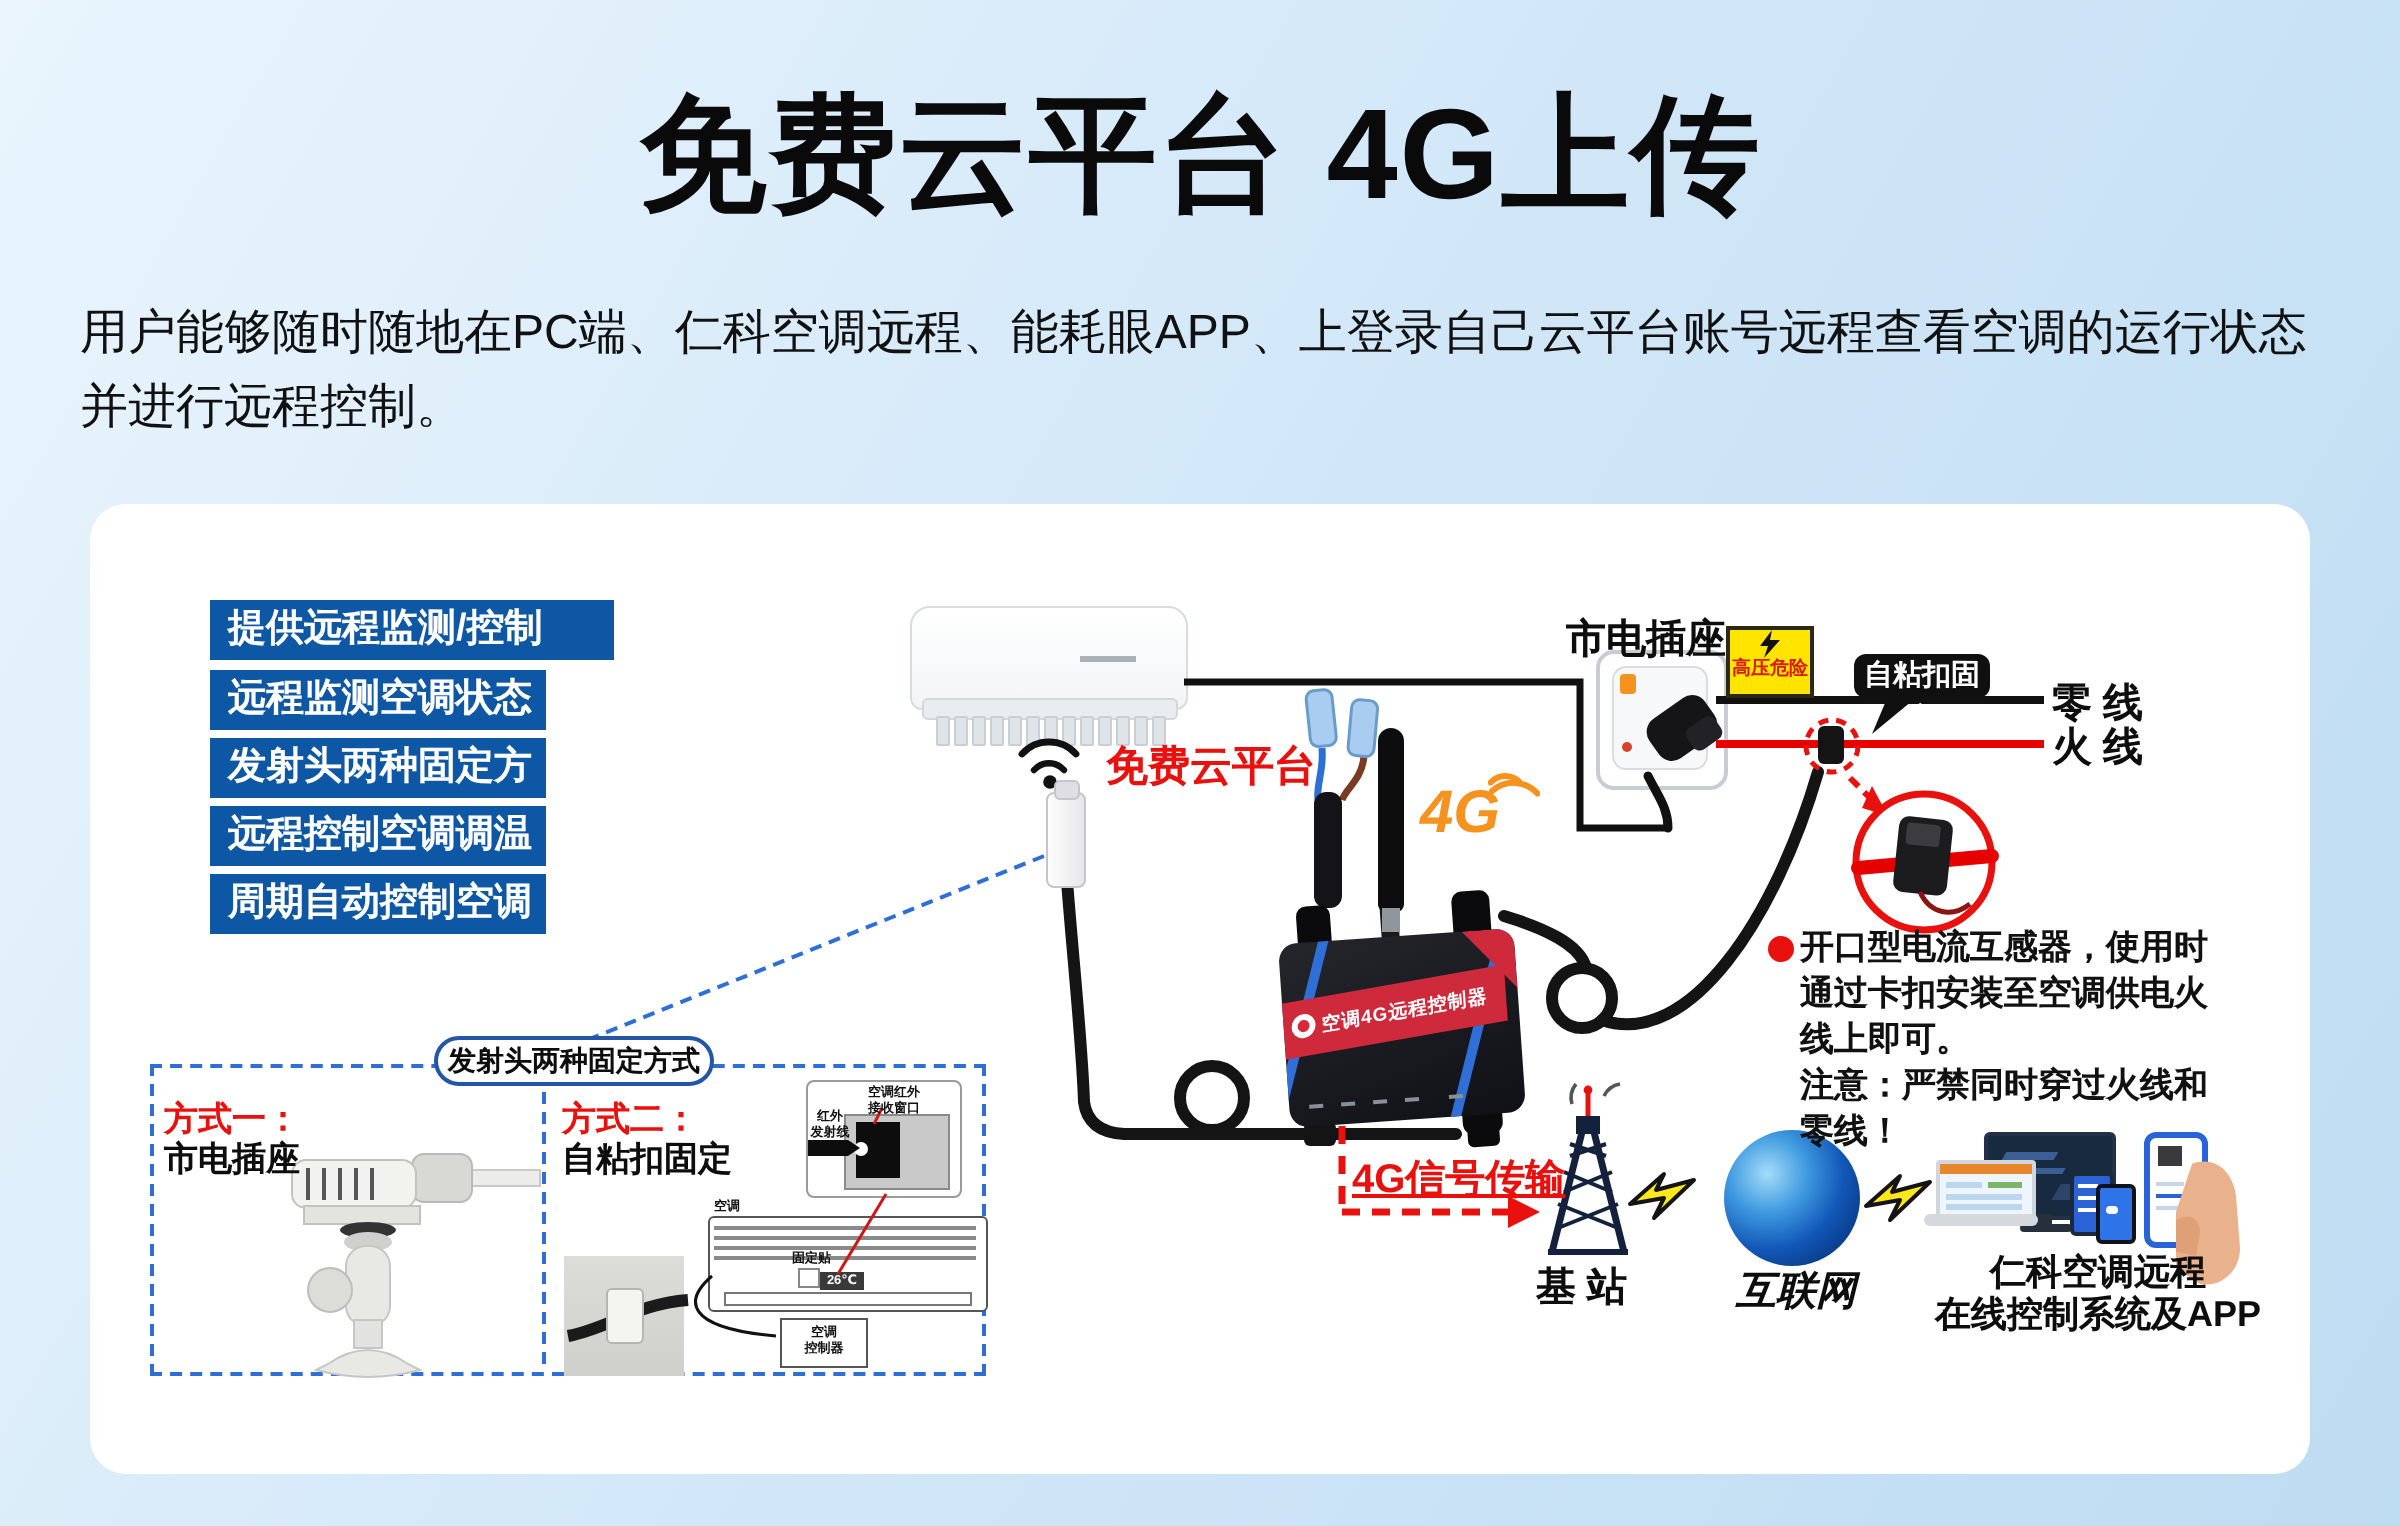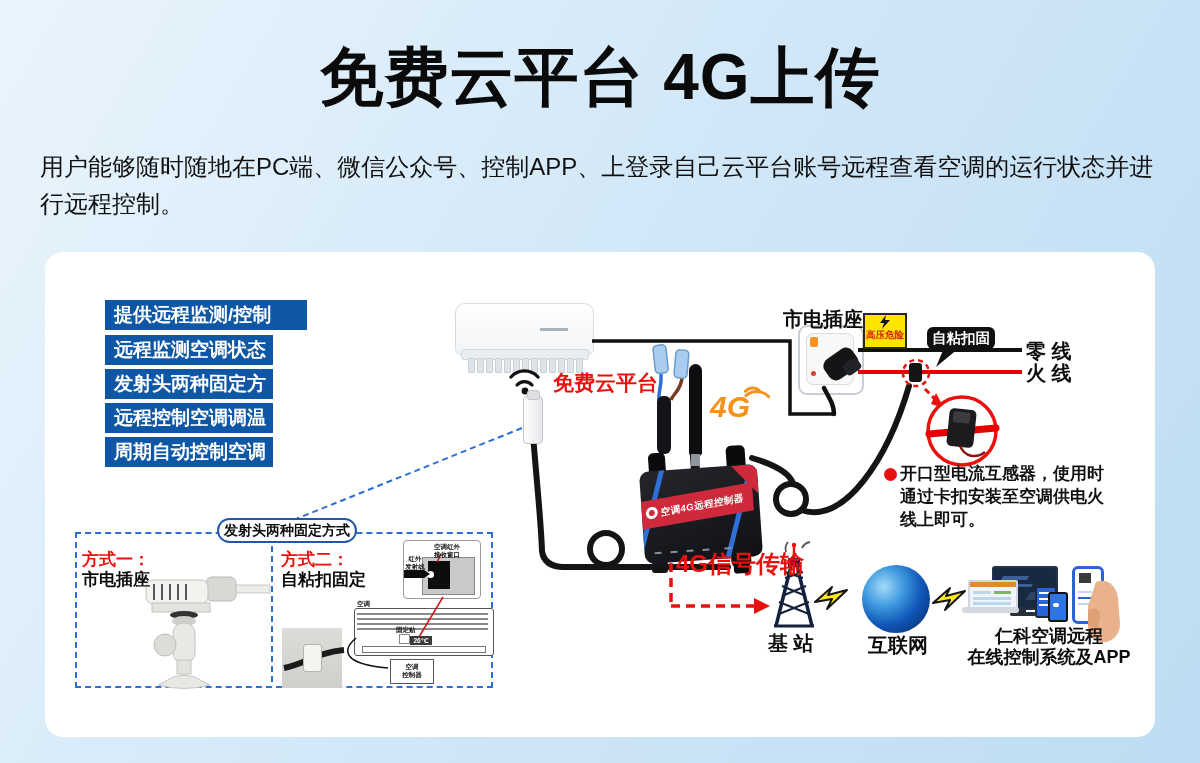--- a/index.html
+++ b/index.html
@@ -40,21 +40,21 @@
   .dv{position:absolute;}
   .dev-body{left:0;top:0;width:118px;height:92px;background:linear-gradient(160deg,#25262c,#101116);border-radius:9px;overflow:hidden;}
   .dev-band{left:-4px;top:24px;width:116px;height:28px;background:#ce2a3c;transform:skewY(-6deg);}
   .dev-tri{right:0;top:0;width:26px;height:30px;background:#ce2a3c;clip-path:polygon(0 0,100% 0,100% 100%);}
   .dev-stripe{width:5px;height:130px;background:#2f6fd6;top:-12px;}
   .dev-logo{left:8px;top:7px;width:12px;height:12px;background:#fff;border-radius:50%;}
   .dev-logo i{position:absolute;left:3px;top:3px;width:6px;height:6px;background:#d6293a;border-radius:50%;}
   .dev-name{left:23px;top:8px;font-size:9.5px;font-weight:800;color:#fff;letter-spacing:0.5px;white-space:nowrap;}
   .dev-dash{bottom:9px;width:7px;height:2px;background:#8a8f98;}
   .gland{background:#0b0b0d;border-radius:5px;}
-  .sig-label{left:676px;top:548px;font-size:24px;}
+  .sig-label{left:676px;top:576px;font-size:20px;text-decoration:underline;}
   .g4{left:710px;top:390px;font-size:30px;font-weight:900;font-style:italic;color:#f6921e;}
   
   .globe{left:862px;top:565px;width:68px;height:68px;border-radius:50%;
     background:radial-gradient(circle at 32% 32%,#a5dcf8 0%,#3f9ae0 30%,#1257b8 58%,#093a85 82%,#04245c 100%);}
   .icon-label{font-size:20px;font-weight:800;color:#0d0d0d;}
   .plat{left:955px;top:626px;width:188px;text-align:center;font-size:18px;font-weight:800;line-height:21px;color:#0d0d0d;}
   
   .monitor{left:992px;top:566px;width:62px;height:40px;background:#182a40;border:2px solid #233048;border-radius:3px;overflow:hidden;}
   .mstreak{position:absolute;background:#3b5f94;transform:skewX(-30deg);}
   .mstand{left:1018px;top:607px;width:8px;height:6px;background:#26303c;}
@@ -89,21 +89,21 @@
   .acd-bar{left:362px;top:646px;width:122px;height:5px;background:#fff;border:1px solid #777;}
   .acd-stick{left:399px;top:634px;width:9px;height:8px;background:#fff;border:1px solid #888;}
   .acd-disp{left:410px;top:636px;width:22px;height:9px;background:#3a3a3a;color:#fff;font-size:6.5px;line-height:9px;text-align:center;font-weight:700;}
   .ctrl-box{left:390px;top:659px;width:42px;height:23px;background:#fff;border:1.5px solid #555;text-align:center;}
   svg{display:block;}
 </style>
 </head>
 <body>
 
 <div class="abs hd-title">免费云平台 4G上传</div>
-<div class="abs hd-desc">用户能够随时随地在PC端、微信公众号、控制APP、上登录自己云平台账号远程查看空调的运行状态并进行远程控制。</div>
+<div class="abs hd-desc">用户能够随时随地在PC端、仁科空调远程、能耗眼APP、上登录自己云平台账号远程查看空调的运行状态并进行远程控制。</div>
 
 <div class="abs panel"></div>
 
 <div class="abs ac-body"></div>
 <div class="abs ac-flap"></div>
 <div class="abs ac-logo"></div>
 <div id="fins">
     <div class="abs fin" style="left: 468px;"></div>
     <div class="abs fin" style="left: 477px;"></div>
     <div class="abs fin" style="left: 486px;"></div>
@@ -258,20 +258,21 @@
     </svg>
   <span class="danger-txt">高压危险</span>
 </div>
 <div class="abs badge">自粘扣固定</div>
 <div class="abs wire-label" style="left:1026px;top:338px;text-align:center;">零 线</div>
 <div class="abs wire-label" style="left:1026px;top:360px;">火 线</div>
 
 <div class="abs note-dot"></div>
 <div class="abs note">
   <span>开口型电流互感器，使用时通过卡扣安装至空调供电火线上即可。</span><br>
+  <span>注意：严禁同时穿过火线和零线！</span>
 </div>
 
 <div class="abs device">
   <div class="dv gland" style="left:10px;top:-18px;width:17px;height:24px;"></div>
   <div class="dv" style="left:52px;top:-14px;width:9px;height:18px;background:#1a1a1c;"></div>
   <div class="dv gland" style="left:88px;top:-20px;width:19px;height:26px;"></div>
   <div class="dv gland" style="left:86px;top:82px;width:20px;height:20px;border-radius:6px;"></div>
   <div class="dv" style="left:88px;top:98px;width:16px;height:10px;background:#0b0b0d;border-radius:3px;"></div>
   <div class="dv dev-body">
     <div class="dv dev-stripe" style="left:3px;transform:rotate(18deg);"></div>
@@ -295,21 +296,21 @@
 <div class="abs" style="left:691px;top:454px;width:9px;height:12px;background:#8f969e;"></div>
 
 <div class="abs g4"><span>4G</span></div>
 <svg class="abs" style="left:744px;top:382px;" width="26" height="24">
   <path d="M 4 20 a 10 10 0 0 1 8 -12 M 8 22 a 16 16 0 0 1 14 -18" stroke="#f6921e" stroke-width="3" fill="none" stroke-linecap="round" transform="rotate(55 13 12)"></path>
 </svg>
 
 <div class="abs sig-label txt-red">4G信号传输</div>
 
 <div class="abs icon-label" style="left:768px;top:630px;">基 站</div>
-<div class="abs icon-label" style="left:868px;top:632px;">互联网</div>
+<div class="abs icon-label" style="left:868px;top:632px;font-style:italic;">互联网</div>
 
 <div class="abs monitor">
   <div class="mstreak" style="left:8px;top:8px;width:26px;height:4px;"></div>
   <div class="mstreak" style="left:18px;top:16px;width:20px;height:3px;"></div>
   <div class="mstreak" style="left:34px;top:24px;width:16px;height:8px;background:#2c4468;"></div>
 </div>
 <div class="abs mstand"></div>
 <div class="abs mbase"></div>
 <div class="abs laptop">
   <div class="lbar"></div>

